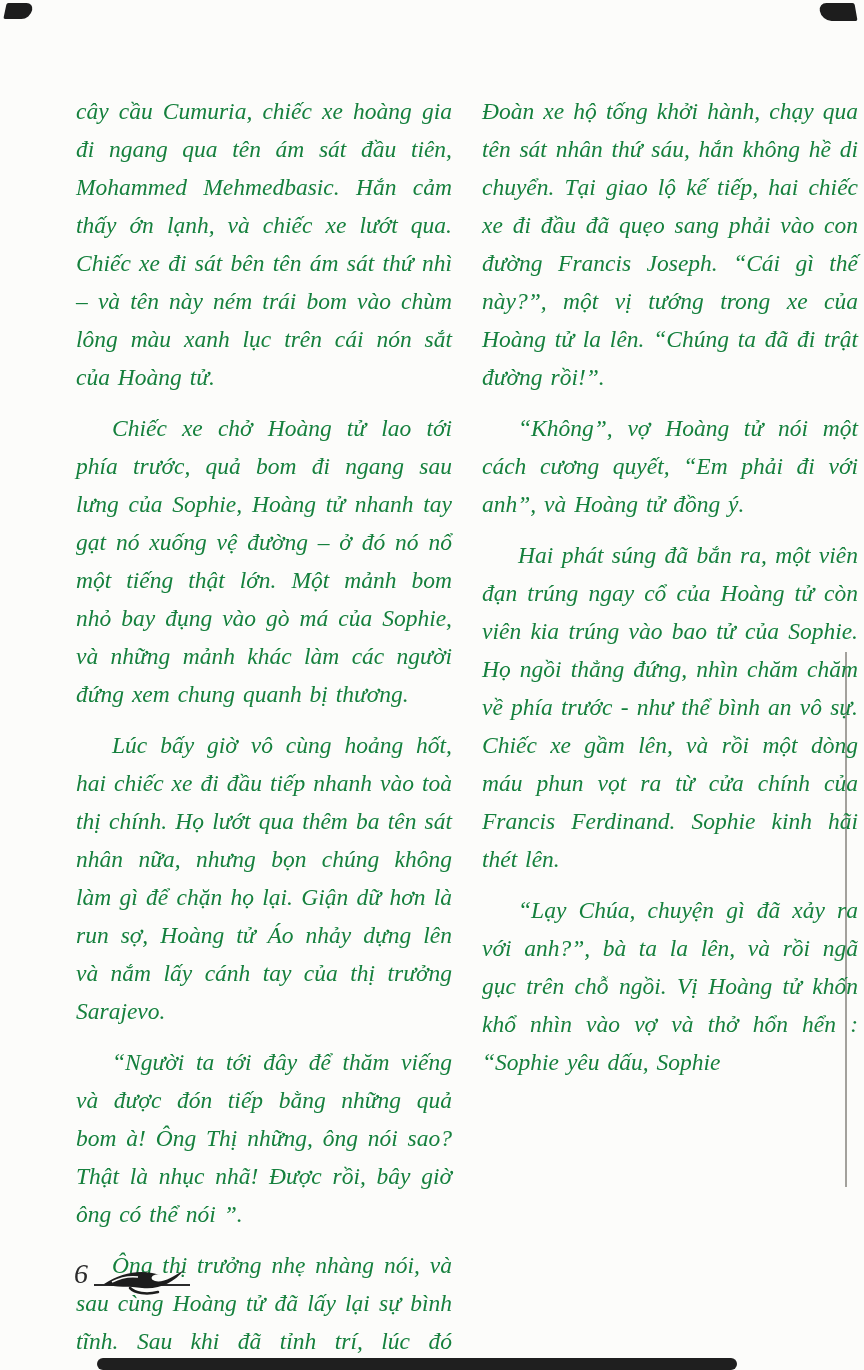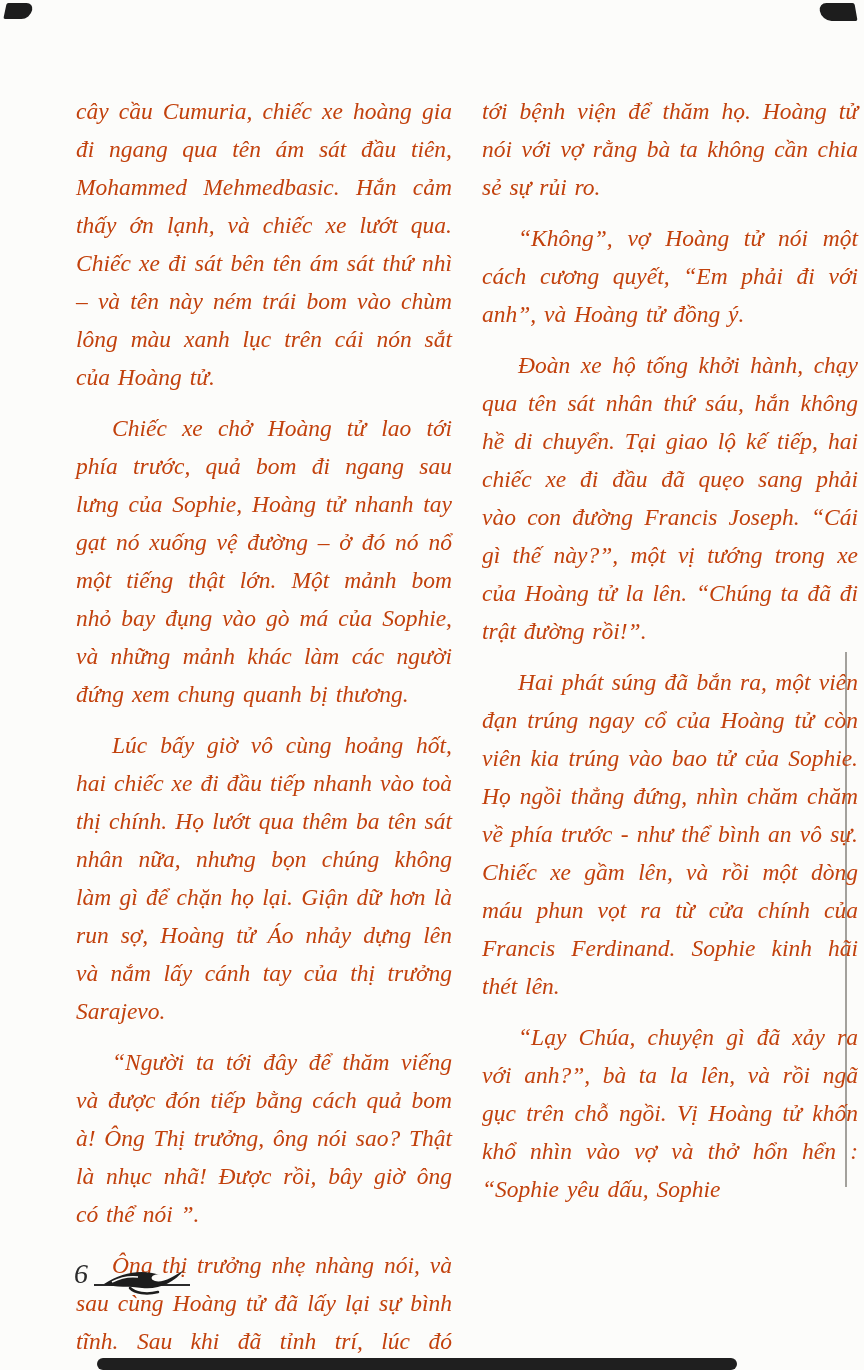--- a/index.html
+++ b/index.html
@@ -27,21 +27,21 @@
   }
   .col {
     width: 376px;
   }
   .col p {
     margin: 0 0 13px 0;
     font-size: 23.5px;
     line-height: 38px;
     font-style: italic;
     font-weight: 500;
-    color: #c2410c;
+    color: #15803d;
     text-align: justify;
     text-indent: 36px;
     word-spacing: 2px;
   }
   .col p:first-child {
     text-indent: 0;
   }
   .footer {
     position: absolute;
     left: 74px;
@@ -114,27 +114,26 @@
   <div class="mark-top-left"></div>
   <div class="mark-top-right"></div>
   <div class="mark-bottom-bar"></div>
   <div class="mark-right-line"></div>
 
   <div class="text-block">
     <div class="col">
       <p>cây cầu Cumuria, chiếc xe hoàng gia đi ngang qua tên ám sát đầu tiên, Mohammed Mehmedbasic. Hắn cảm thấy ớn lạnh, và chiếc xe lướt qua. Chiếc xe đi sát bên tên ám sát thứ nhì – và tên này ném trái bom vào chùm lông màu xanh lục trên cái nón sắt của Hoàng tử.</p>
       <p>Chiếc xe chở Hoàng tử lao tới phía trước, quả bom đi ngang sau lưng của Sophie, Hoàng tử nhanh tay gạt nó xuống vệ đường – ở đó nó nổ một tiếng thật lớn. Một mảnh bom nhỏ bay đụng vào gò má của Sophie, và những mảnh khác làm các người đứng xem chung quanh bị thương.</p>
       <p>Lúc bấy giờ vô cùng hoảng hốt, hai chiếc xe đi đầu tiếp nhanh vào toà thị chính. Họ lướt qua thêm ba tên sát nhân nữa, nhưng bọn chúng không làm gì để chặn họ lại. Giận dữ hơn là run sợ, Hoàng tử Áo nhảy dựng lên và nắm lấy cánh tay của thị trưởng Sarajevo.</p>
-      <p>“Người ta tới đây để thăm viếng và được đón tiếp bằng cách quả bom à! Ông Thị trưởng, ông nói sao? Thật là nhục nhã! Được rồi, bây giờ ông có thể nói ”.</p>
+      <p>“Người ta tới đây để thăm viếng và được đón tiếp bằng những quả bom à! Ông Thị những, ông nói sao? Thật là nhục nhã! Được rồi, bây giờ ông có thể nói ”.</p>
       <p>Ông thị trưởng nhẹ nhàng nói, và sau cùng Hoàng tử đã lấy lại sự bình tĩnh. Sau khi đã tỉnh trí, lúc đó Francis Ferdinand nhớ lại những khán giả vô tội bị thương trong vụ nổ bom. Ông ta muốn đi</p>
     </div>
     <div class="col">
-      <p>tới bệnh viện để thăm họ. Hoàng tử nói với vợ rằng bà ta không cần chia sẻ sự rủi ro.</p>
+      <p>Đoàn xe hộ tống khởi hành, chạy qua tên sát nhân thứ sáu, hắn không hề di chuyển. Tại giao lộ kế tiếp, hai chiếc xe đi đầu đã quẹo sang phải vào con đường Francis Joseph. “Cái gì thế này?”, một vị tướng trong xe của Hoàng tử la lên. “Chúng ta đã đi trật đường rồi!”.</p>
       <p>“Không”, vợ Hoàng tử nói một cách cương quyết, “Em phải đi với anh”, và Hoàng tử đồng ý.</p>
-      <p>Đoàn xe hộ tống khởi hành, chạy qua tên sát nhân thứ sáu, hắn không hề di chuyển. Tại giao lộ kế tiếp, hai chiếc xe đi đầu đã quẹo sang phải vào con đường Francis Joseph. “Cái gì thế này?”, một vị tướng trong xe của Hoàng tử la lên. “Chúng ta đã đi trật đường rồi!”.</p>
       <p>Hai phát súng đã bắn ra, một viên đạn trúng ngay cổ của Hoàng tử còn viên kia trúng vào bao tử của Sophie. Họ ngồi thẳng đứng, nhìn chăm chăm về phía trước - như thể bình an vô sự. Chiếc xe gầm lên, và rồi một dòng máu phun vọt ra từ cửa chính của Francis Ferdinand. Sophie kinh hãi thét lên.</p>
       <p>“Lạy Chúa, chuyện gì đã xảy ra với anh?”, bà ta la lên, và rồi ngã gục trên chỗ ngồi. Vị Hoàng tử khốn khổ nhìn vào vợ và thở hổn hển : “Sophie yêu dấu, Sophie</p>
     </div>
   </div>
 
   <div class="footer">
     <span class="page-number">6</span>
     <span class="footer-rule"></span>
   </div>
 

